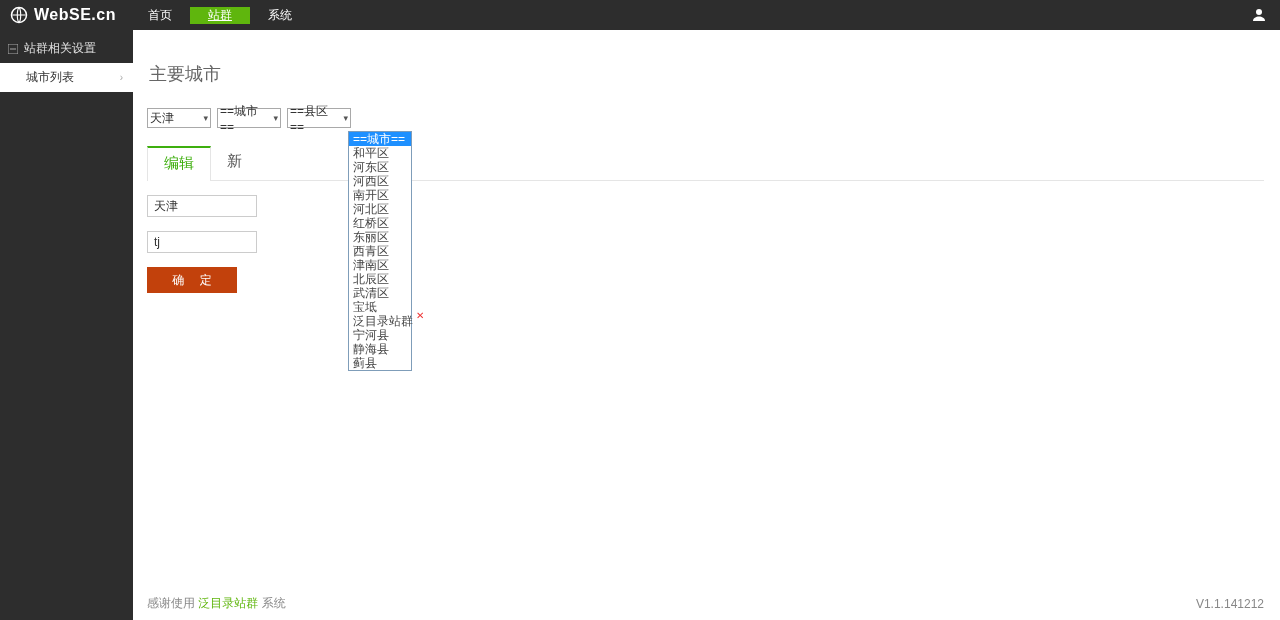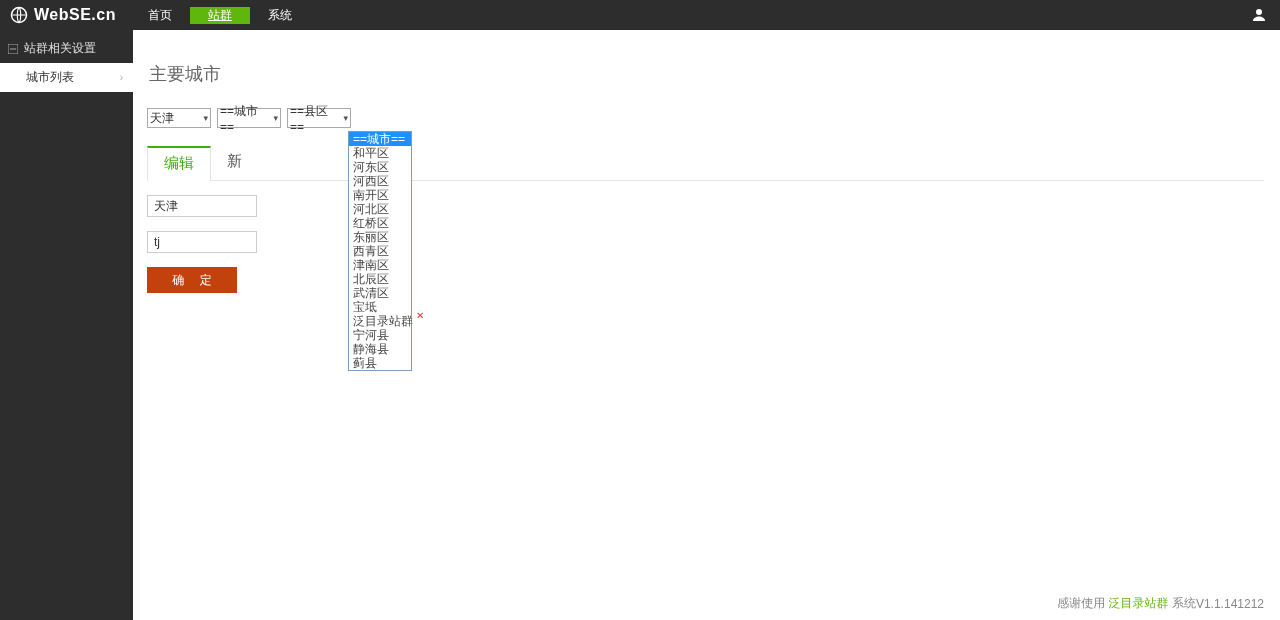--- a/index.html
+++ b/index.html
@@ -36,21 +36,21 @@
     .tabs { border-bottom: 1px solid #e5e5e5; margin-bottom: 14px; display:flex; }
     .tab { display: inline-block; padding: 6px 16px 8px 16px; cursor: pointer; font-size: 15px; color: #555; }
     .tab.active { color: #3eaf0e; border-top: 2px solid #3eaf0e; border-left: 1px solid #e5e5e5; border-right: 1px solid #e5e5e5; background: #fff; margin-bottom: -1px; }
 
     .form-label { color: #666; margin-bottom: 6px; margin-top: 6px; }
     .text-input { width: 110px; height: 22px; border: 1px solid #ccc; padding: 2px 6px; font-size: 12px; color: #333; margin-bottom: 14px; }
     .submit-btn { width: 90px; height: 26px; background: #c2410c; color: #fff; border: none; letter-spacing: 6px; padding-left: 6px; cursor: pointer; font-size: 12px; }
 
     .red-x { position:absolute; left:283px; top:280px; color:#e33; font-size:10px; }
 
-    .footer { display:flex; justify-content:flex-end; align-items:center; color:#888; font-size:12px; margin-top:auto; padding: 8px 0 8px 0; }
+    .footer { display:flex; justify-content:space-between; align-items:center; color:#888; font-size:12px; margin-top:auto; padding: 8px 0 8px 0; }
     .footer .brand { color:#5fb60d; }
 
   </style>
 </head>
 <body>
 
 <div class="topnav">
   <div class="logo-wrap">
     <svg class="logo-icon" viewBox="0 0 24 24">
         <circle cx="12" cy="12" r="10" fill="none" stroke="#fff" stroke-width="2"></circle>

